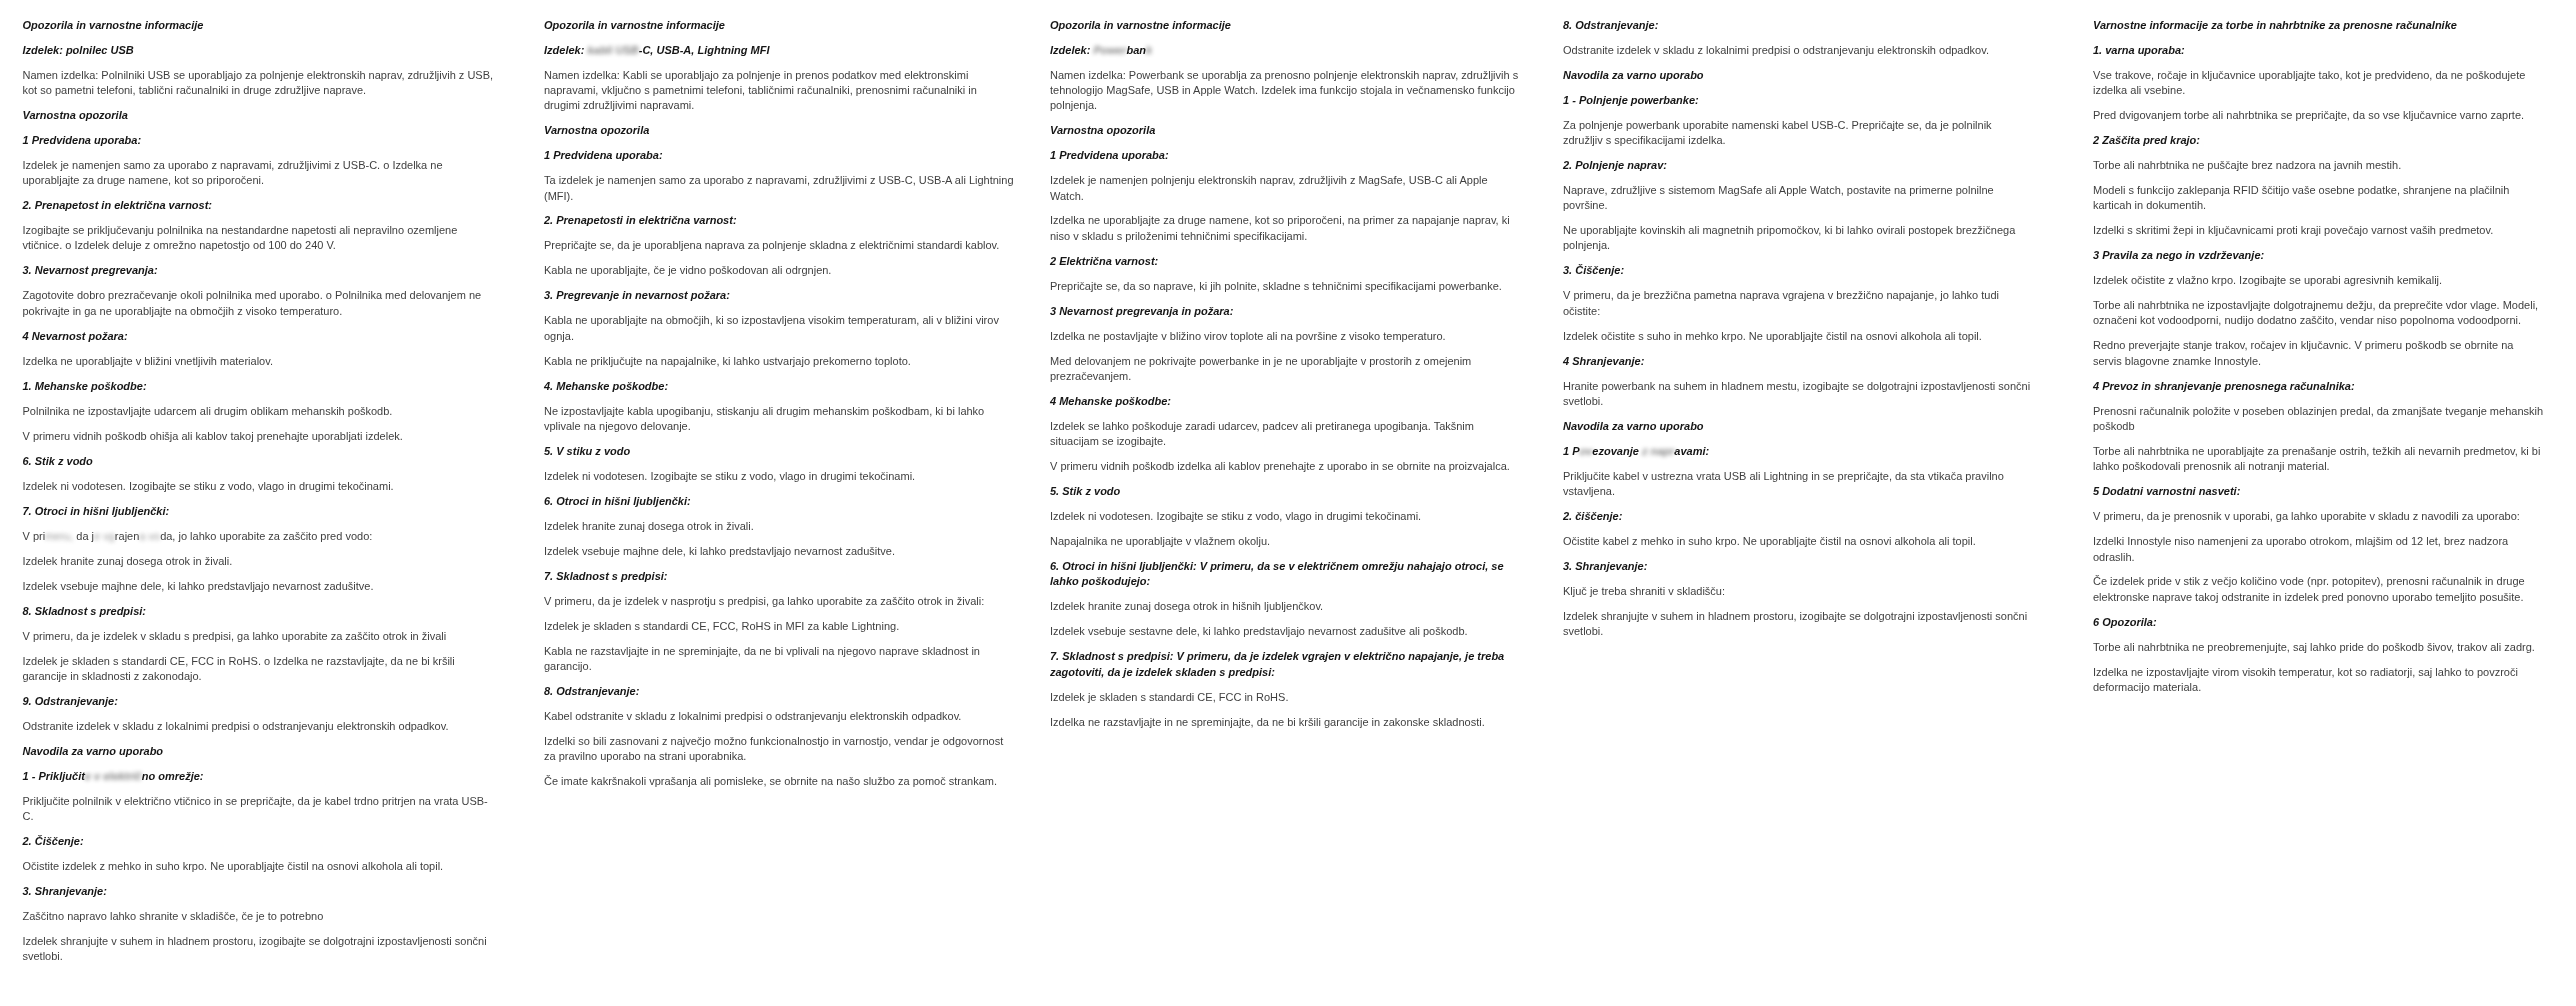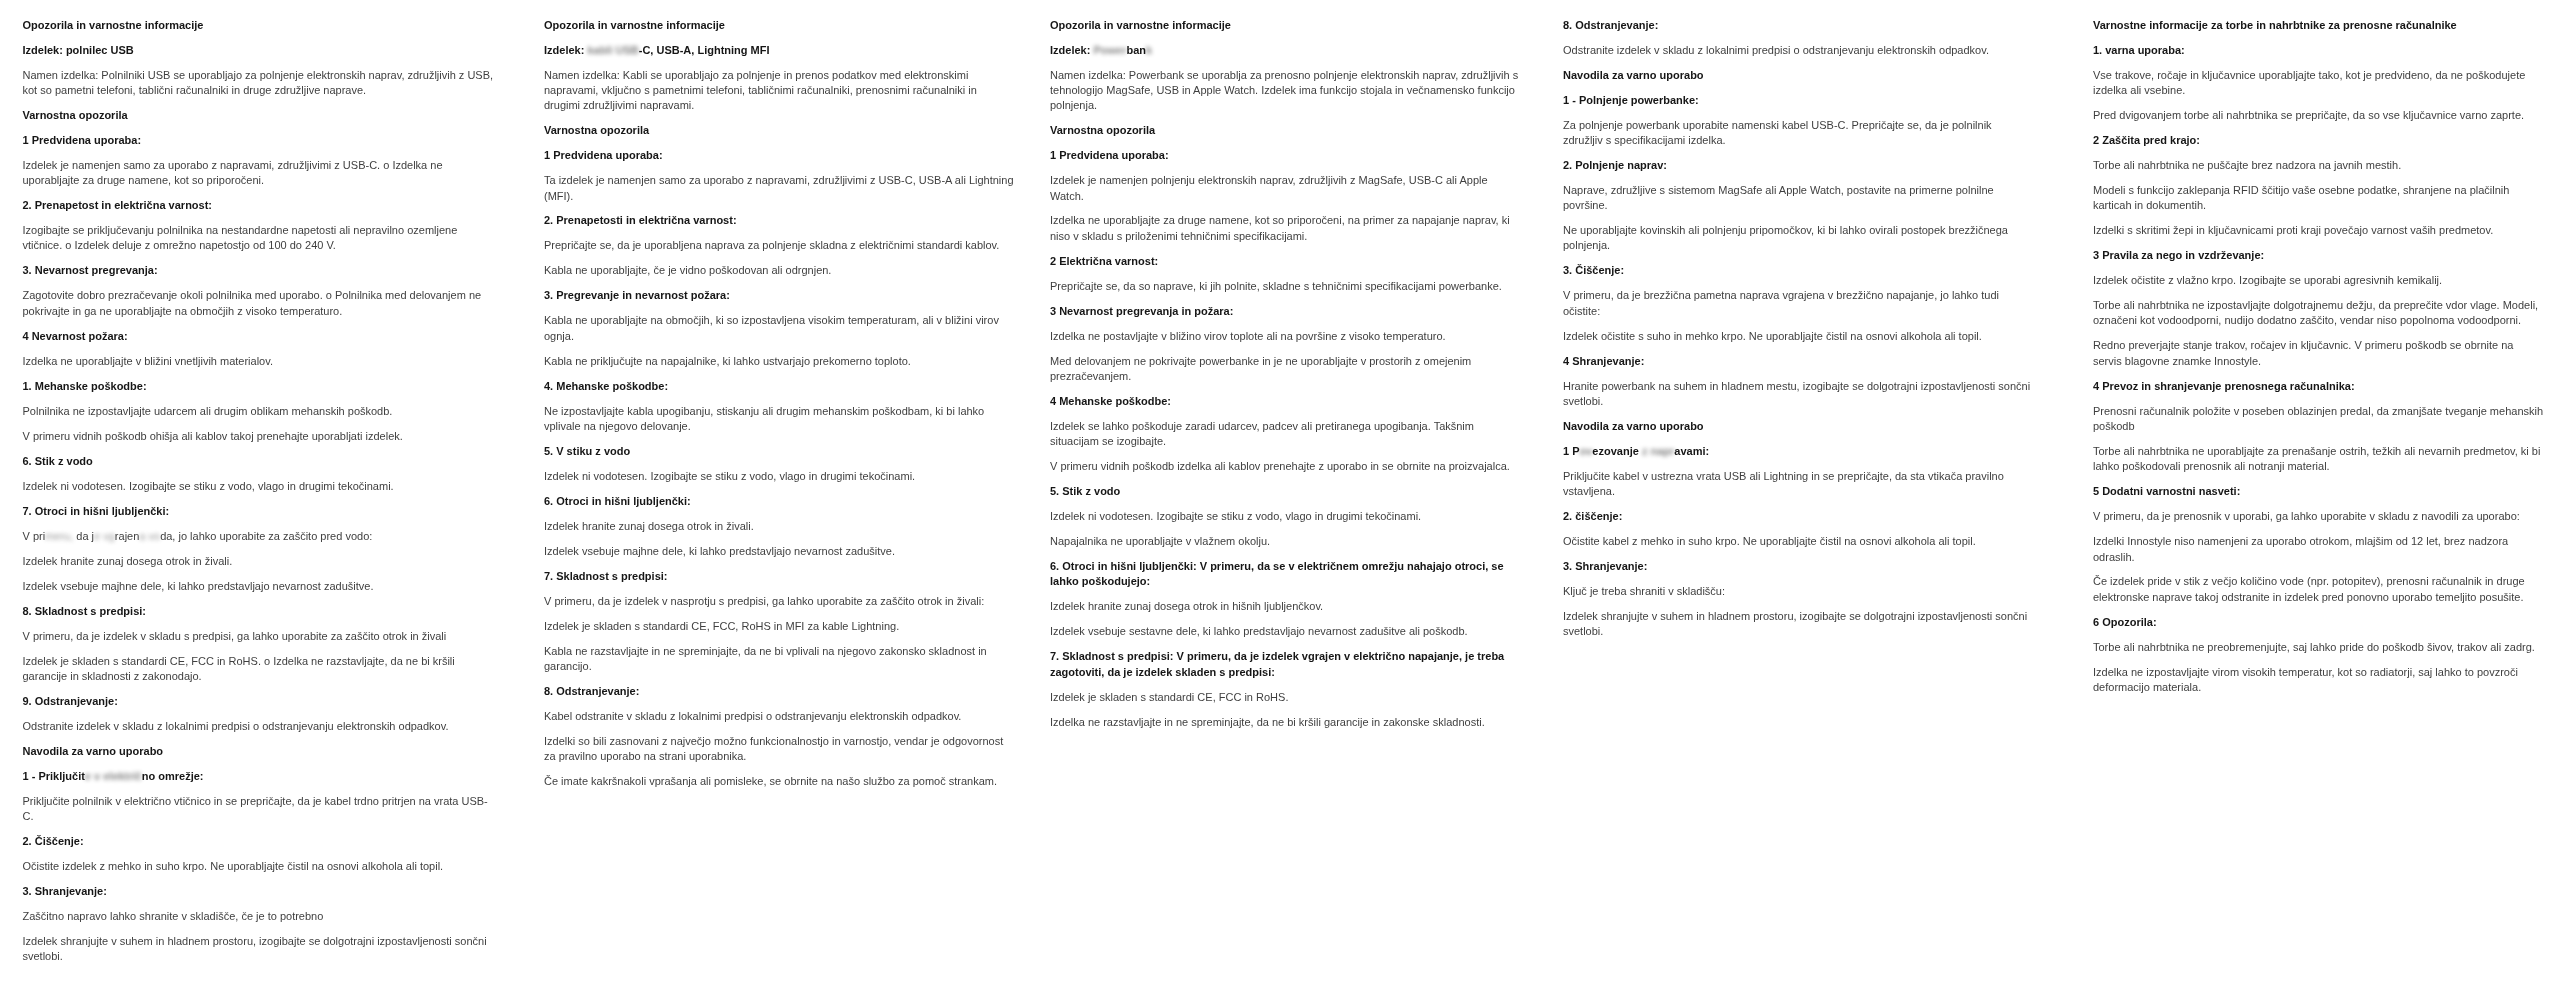--- a/index.html
+++ b/index.html
@@ -9,21 +9,21 @@
     overflow:hidden;
     position:relative;
     font-family:"Liberation Sans",sans-serif;
   }
   .col{
     position:absolute;top:8px;
     font-size:11px;line-height:15.3px;
     color:var(--body,#3f3f3f);
   }
   .col>div{margin:9.7px 0;}
-  .h1,.h{font-weight:700;color:var(--head,#161616);}
+  .h1,.h{font-weight:700;color:var(--head,#161616);font-style:italic;}
   .p{color:var(--body,#3f3f3f);}
   .gap{margin-top:27px;}
   .blur{filter:blur(1.9px);opacity:.55;}
 </style>
 </head>
 <body style="--bg: #ffffff; --head: #161616; --body: #3f3f3f;">
 
 <div class="col" style="left:22.5px;width:471px">
     <div class="h1">Opozorila in varnostne informacije</div>
     <div class="h">Izdelek: polnilec USB</div>
@@ -76,21 +76,21 @@
     <div class="h">4. Mehanske poškodbe:</div>
     <div class="p">Ne izpostavljajte kabla upogibanju, stiskanju ali drugim mehanskim poškodbam, ki bi lahko vplivale na njegovo delovanje.</div>
     <div class="h">5. V stiku z vodo</div>
     <div class="p">Izdelek ni vodotesen. Izogibajte se stiku z vodo, vlago in drugimi tekočinami.</div>
     <div class="h">6. Otroci in hišni ljubljenčki:</div>
     <div class="p">Izdelek hranite zunaj dosega otrok in živali.</div>
     <div class="p">Izdelek vsebuje majhne dele, ki lahko predstavljajo nevarnost zadušitve.</div>
     <div class="h">7. Skladnost s predpisi:</div>
     <div class="p">V primeru, da je izdelek v nasprotju s predpisi, ga lahko uporabite za zaščito otrok in živali:</div>
     <div class="p">Izdelek je skladen s standardi CE, FCC, RoHS in MFI za kable Lightning.</div>
-    <div class="p">Kabla ne razstavljajte in ne spreminjajte, da ne bi vplivali na njegovo zakonsko skladnost in garancijo.</div>
+    <div class="p">Kabla ne razstavljajte in ne spreminjajte, da ne bi vplivali na njegovo naprave skladnost in garancijo.</div>
     <div class="h">8. Odstranjevanje:</div>
     <div class="p">Kabel odstranite v skladu z lokalnimi predpisi o odstranjevanju elektronskih odpadkov.</div>
     <div class="p gap">Izdelki so bili zasnovani z največjo možno funkcionalnostjo in varnostjo, vendar je odgovornost za pravilno uporabo na strani uporabnika.</div>
     <div class="p">Če imate kakršnakoli vprašanja ali pomisleke, se obrnite na našo službo za pomoč strankam.</div>
   </div>
 <div class="col" style="left:1050px;width:471px">
     <div class="h1">Opozorila in varnostne informacije</div>
     <div class="h"><span class="">Izdelek: </span><span class="blur">Power</span><span class="">ban</span><span class="blur">k</span></div>
     <div class="p">Namen izdelka: Powerbank se uporablja za prenosno polnjenje elektronskih naprav, združljivih s tehnologijo MagSafe, USB in Apple Watch. Izdelek ima funkcijo stojala in večnamensko funkcijo polnjenja.</div>
     <div class="h">Varnostna opozorila</div>
@@ -116,21 +116,21 @@
     <div class="p">Izdelka ne razstavljajte in ne spreminjajte, da ne bi kršili garancije in zakonske skladnosti.</div>
   </div>
 <div class="col" style="left:1563px;width:471px">
     <div class="h">8. Odstranjevanje:</div>
     <div class="p">Odstranite izdelek v skladu z lokalnimi predpisi o odstranjevanju elektronskih odpadkov.</div>
     <div class="h gap">Navodila za varno uporabo</div>
     <div class="h">1 - Polnjenje powerbanke:</div>
     <div class="p">Za polnjenje powerbank uporabite namenski kabel USB-C. Prepričajte se, da je polnilnik združljiv s specifikacijami izdelka.</div>
     <div class="h">2. Polnjenje naprav:</div>
     <div class="p">Naprave, združljive s sistemom MagSafe ali Apple Watch, postavite na primerne polnilne površine.</div>
-    <div class="p">Ne uporabljajte kovinskih ali polnjenju pripomočkov, ki bi lahko ovirali postopek brezžičnega polnjenja.</div>
+    <div class="p">Ne uporabljajte kovinskih ali magnetnih pripomočkov, ki bi lahko ovirali postopek brezžičnega polnjenja.</div>
     <div class="h">3. Čiščenje:</div>
     <div class="p">V primeru, da je brezžična pametna naprava vgrajena v brezžično napajanje, jo lahko tudi očistite:</div>
     <div class="p">Izdelek očistite s suho in mehko krpo. Ne uporabljajte čistil na osnovi alkohola ali topil.</div>
     <div class="h">4 Shranjevanje:</div>
     <div class="p">Hranite powerbank na suhem in hladnem mestu, izogibajte se dolgotrajni izpostavljenosti sončni svetlobi.</div>
     <div class="h gap">Navodila za varno uporabo</div>
     <div class="h"><span class="">1 P</span><span class="blur">ov</span><span class="">ezovanje </span><span class="blur">z napr</span><span class="">avami:</span></div>
     <div class="p">Priključite kabel v ustrezna vrata USB ali Lightning in se prepričajte, da sta vtikača pravilno vstavljena.</div>
     <div class="h">2. čiščenje:</div>
     <div class="p">Očistite kabel z mehko in suho krpo. Ne uporabljajte čistil na osnovi alkohola ali topil.</div>

